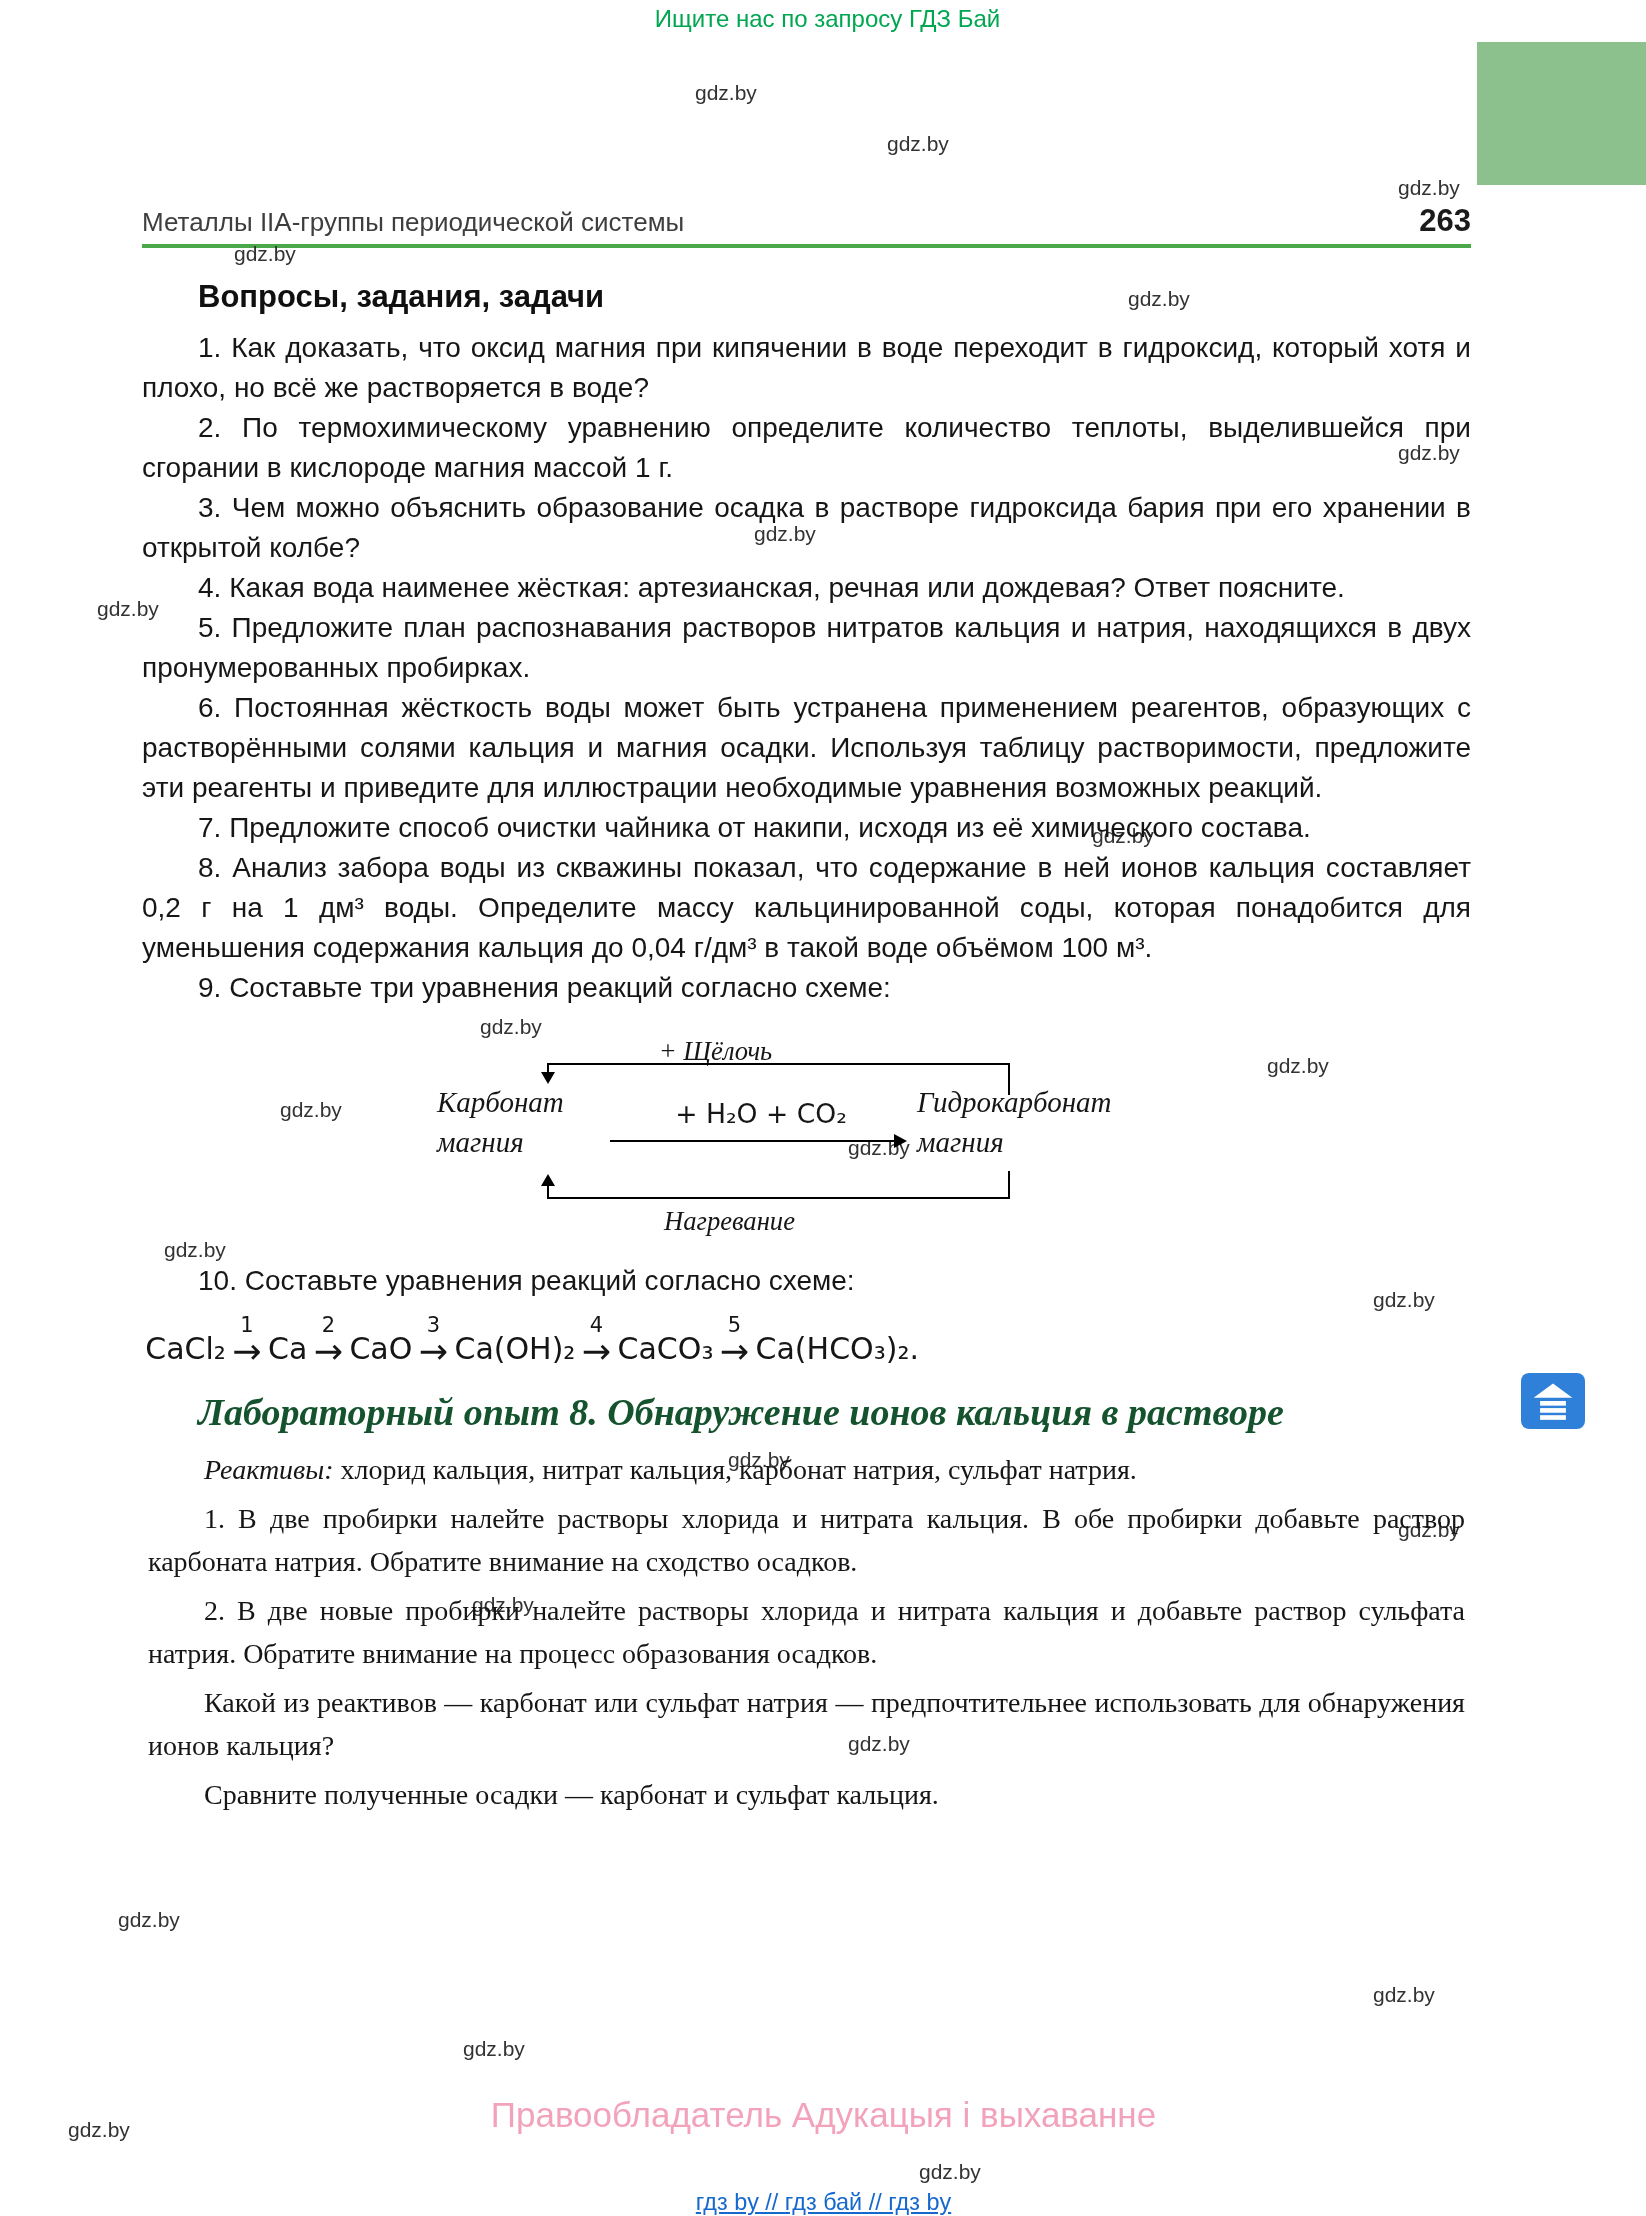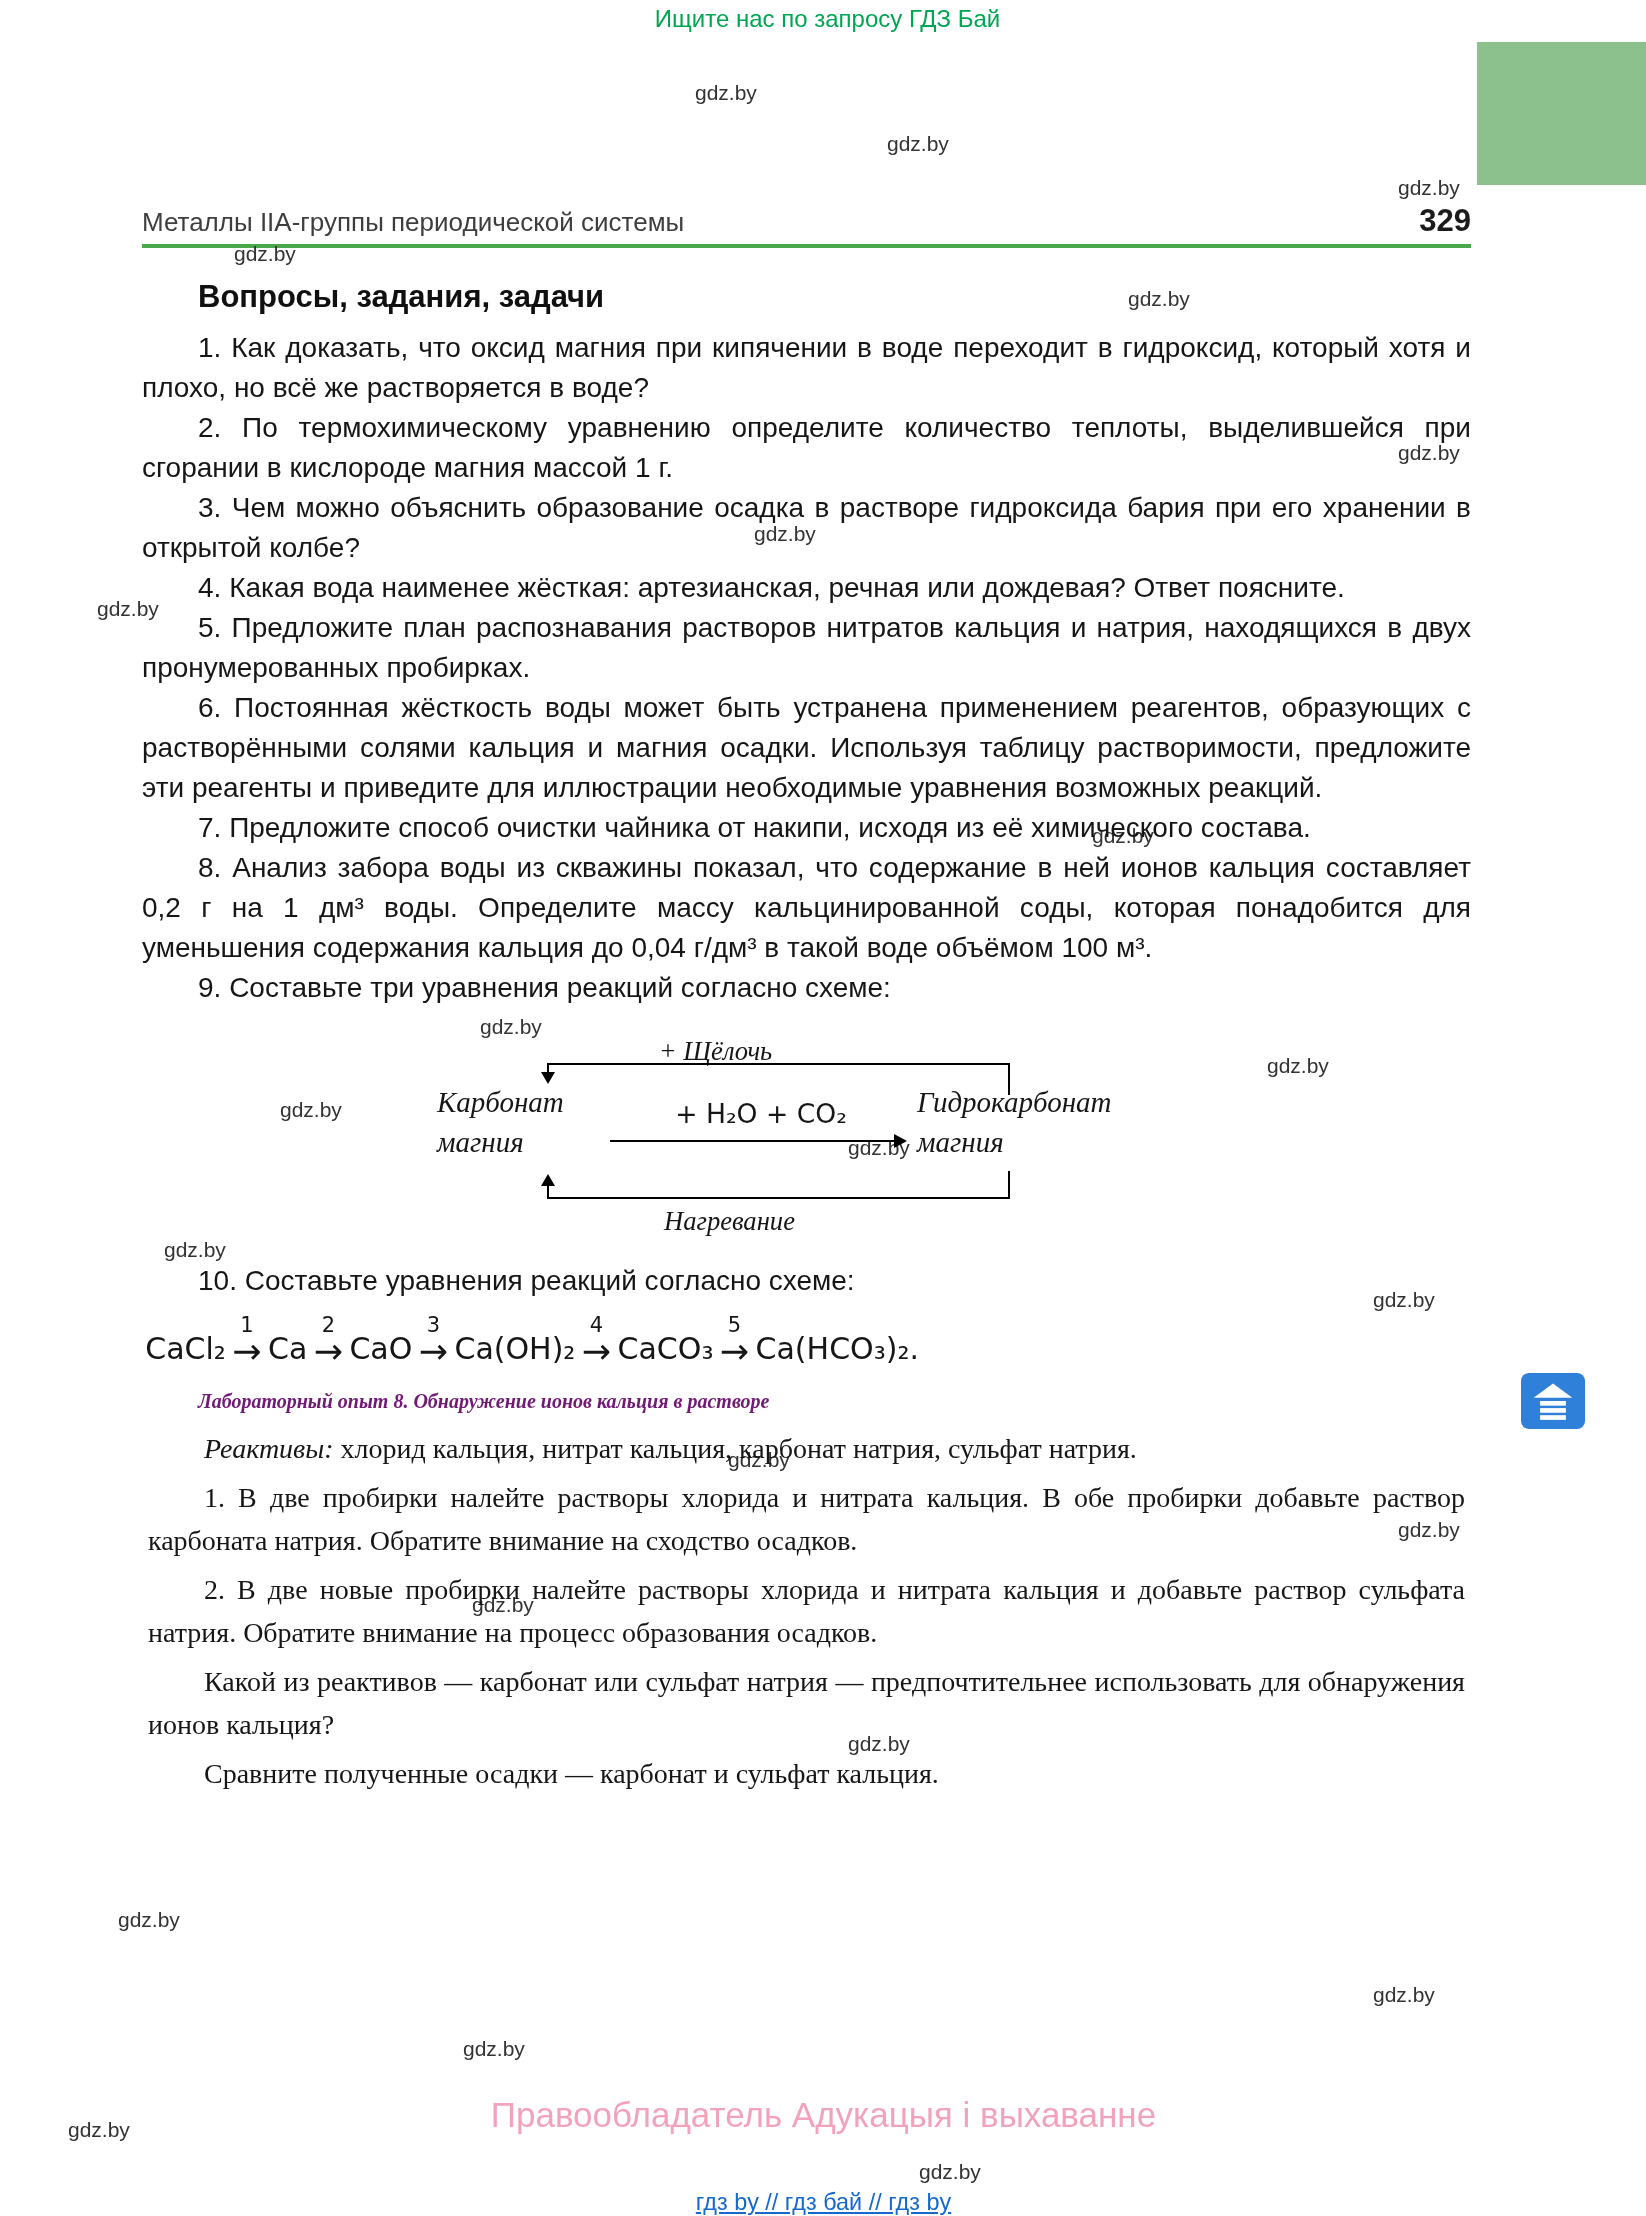--- a/index.html
+++ b/index.html
@@ -19,21 +19,21 @@
   .header .title { font-size:26px; color:#3e3e3e; }
   .header .pageno { font-size:31px; font-weight:bold; color:#1b1b1b; }
   .green-rule { position:absolute; left:142px; top:244px; width:1329px; height:4px; background:#4aa84a; }
   
   .wm { position:absolute; font-size:21px; color:#333; pointer-events:none; white-space:nowrap; }
   
   .content { position:absolute; left:142px; top:279px; width:1329px; }
   .content h2 { margin:0 0 13px 56px; font-size:31px; font-weight:bold; color:#101010; }
   p.q { margin:0; font-size:28px; line-height:40px; text-align:justify; text-indent:56px; }
   p.s { margin:6px; font-family:"Liberation Serif", serif; font-size:28px; line-height:43px; text-align:justify; text-indent:56px; }
-  h3.lab { margin:24px 0 14.5px 56px; font-family:"Liberation Serif", serif; font-style:italic; font-weight:bold; font-size:20px; color:#701a75; }
+  h3.lab { margin:24px 0 14.5px 56px; font-family:"Liberation Serif", serif; font-style:italic; font-weight:bold; font-size:38px; color:#14532d; }
   p.s i { font-style:italic; }
   
   .scheme { position:relative; height:234px; margin:16px 0 3.2px 0; font-family:"Liberation Serif", serif; }
   .scheme .lbl { position:absolute; font-style:italic; font-size:26.6px; text-align:center; }
   .scheme .node { position:absolute; font-style:italic; font-size:29px; line-height:40px; }
   .scheme .mid-lbl { position:absolute; font-family:"DejaVu Sans", sans-serif; font-style:normal; font-size:26.6px; text-align:center; }
   .scheme .ln { position:absolute; background:#000; }
   .tri { position:absolute; width:0; height:0; }
   .tri.down  { border-left:7.3px solid transparent; border-right:7.3px solid transparent; border-top:12px solid #000; }
   .tri.up    { border-left:7.3px solid transparent; border-right:7.3px solid transparent; border-bottom:12px solid #000; }
@@ -56,21 +56,21 @@
 <body>
 
 <div class="page">
 
   <div class="top-banner">Ищите нас по запросу ГДЗ Бай</div>
 
   <div class="corner-accent"></div>
 
   <div class="header">
     <span class="title">Металлы IIА-группы периодической системы</span>
-    <span class="pageno">329</span>
+    <span class="pageno">263</span>
   </div>
   <div class="green-rule"></div>
 
   <span class="wm" style="left:695px;top:81px">gdz.by</span>
   <span class="wm" style="left:887px;top:132px">gdz.by</span>
   <span class="wm" style="left:1398px;top:176px">gdz.by</span>
   <span class="wm" style="left:234px;top:242px">gdz.by</span>
   <span class="wm" style="left:1128px;top:287px">gdz.by</span>
   <span class="wm" style="left:1398px;top:441px">gdz.by</span>
   <span class="wm" style="left:754px;top:522px">gdz.by</span>

